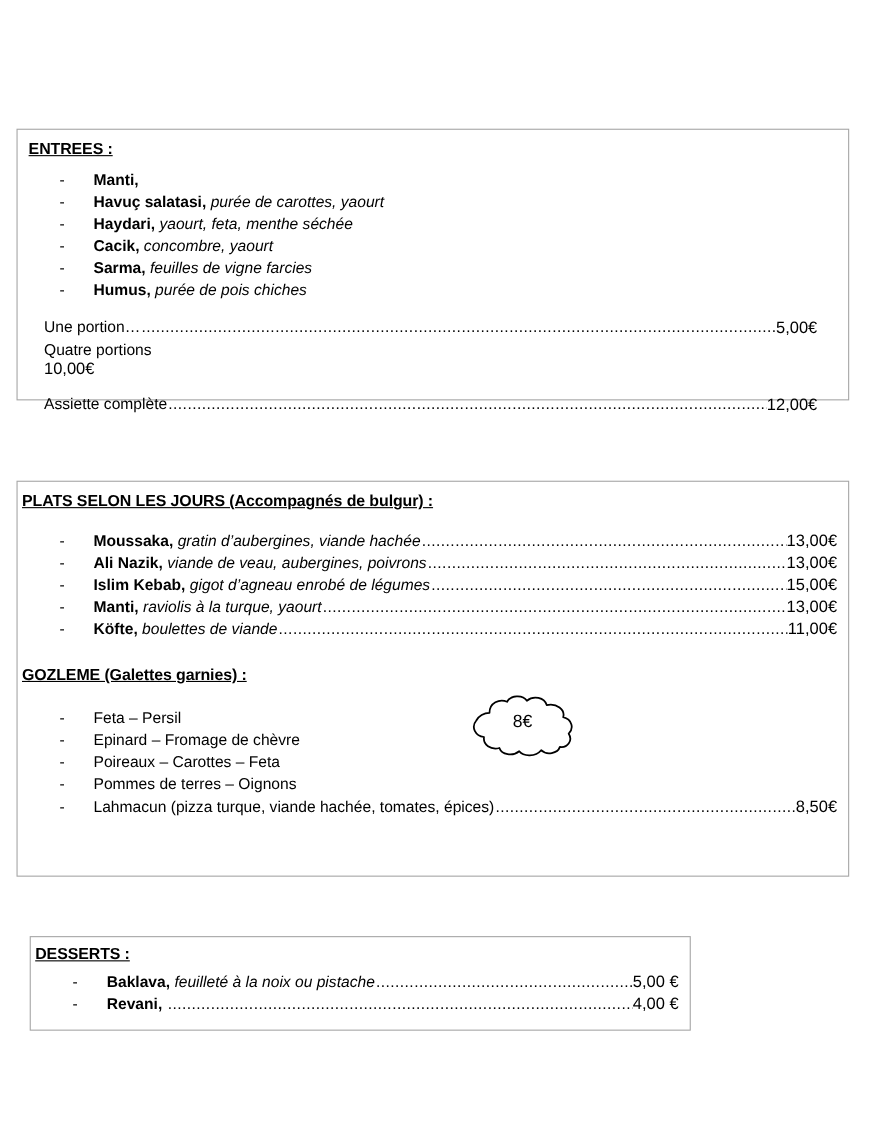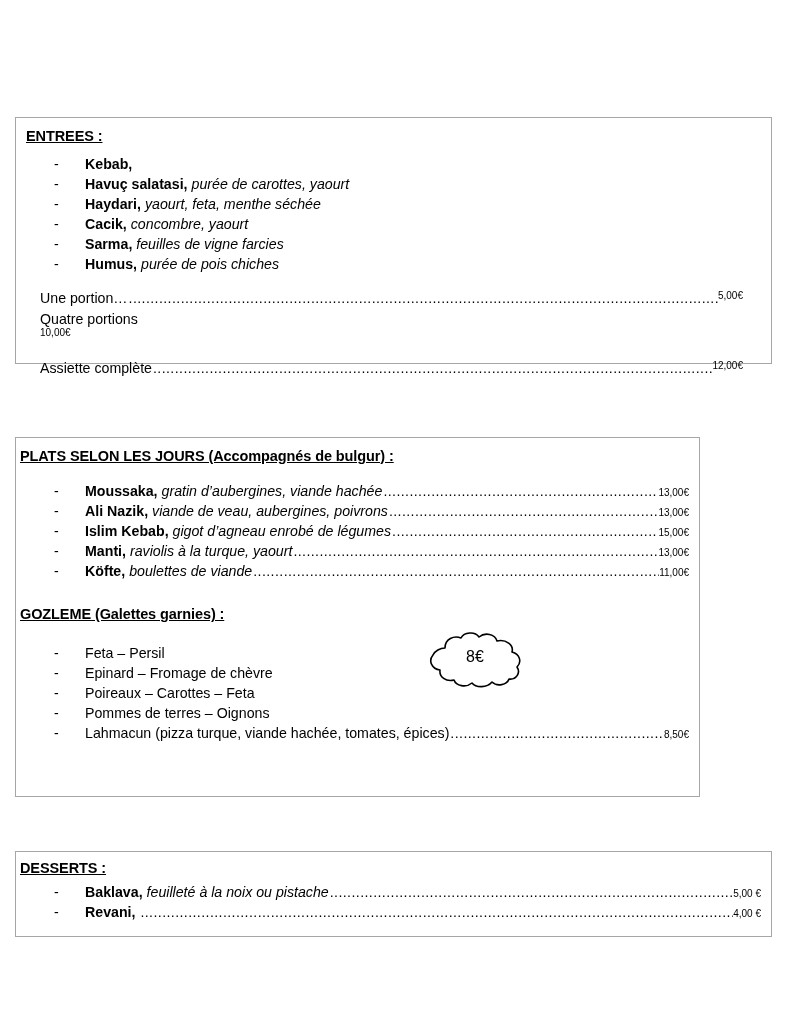--- a/index.html
+++ b/index.html
@@ -22,22 +22,22 @@
   }
 
   
   .menu-box {
     position: absolute;
     border: 1px solid #a6a6a6;
     box-sizing: border-box;
     background: #ffffff;
   }
   #box-entrees  { left: 15px; top: 117px; width: 757px; height: 247px; padding-left: 28px; }
-  #box-plats    { left: 15px; top: 437px; width: 685px; height: 360px; }
-  #box-desserts { left: 15px; top: 851px; width: 757px; height: 86px; }
+  #box-plats    { left: 15px; top: 437px; width: 757px; height: 360px; }
+  #box-desserts { left: 27px; top: 851px; width: 601px; height: 86px; }
 
   .section-title {
     position: absolute;
     font-size: 14.5px;
     font-weight: bold;
     text-decoration: underline;
     white-space: nowrap;
     letter-spacing: -0.1px;
   }
 
@@ -73,21 +73,21 @@
     flex: 1 1 auto;
     overflow: hidden;
     white-space: nowrap;
     font-size: 14.2px;
     letter-spacing: 0.4px;
     padding: 0 1px;
     min-width: 4px;
   }
   .price {
     flex: 0 0 auto;
-    font-size: 10px;
+    font-size: 15px;
     font-style: normal;
     font-weight: normal;
     text-align: right;
   }
 
   
   .portion-row {
     position: absolute;
     left: 24px;
     right: 28px;
@@ -131,21 +131,21 @@
 <body>
 
 <div class="page">
 
   <div class="menu-box" id="box-entrees">
     <div class="section-title" style="left:10px; top:10px;">ENTREES :</div>
 
     <div class="item-row" style="top:38px;">
       <span class="dash">-</span>
       <span class="item-body">
-        <span class="nm">Kebab</span><span class="nm">,</span>&nbsp;
+        <span class="nm">Manti</span><span class="nm">,</span>&nbsp;
       </span>
     </div>
 
     <div class="item-row" style="top:58px;">
       <span class="dash">-</span>
       <span class="item-body">
         <span class="nm">Havuç salatasi</span><span class="nm">,</span>&nbsp;<span class="desc">purée de carottes, yaourt</span>
       </span>
     </div>
 

